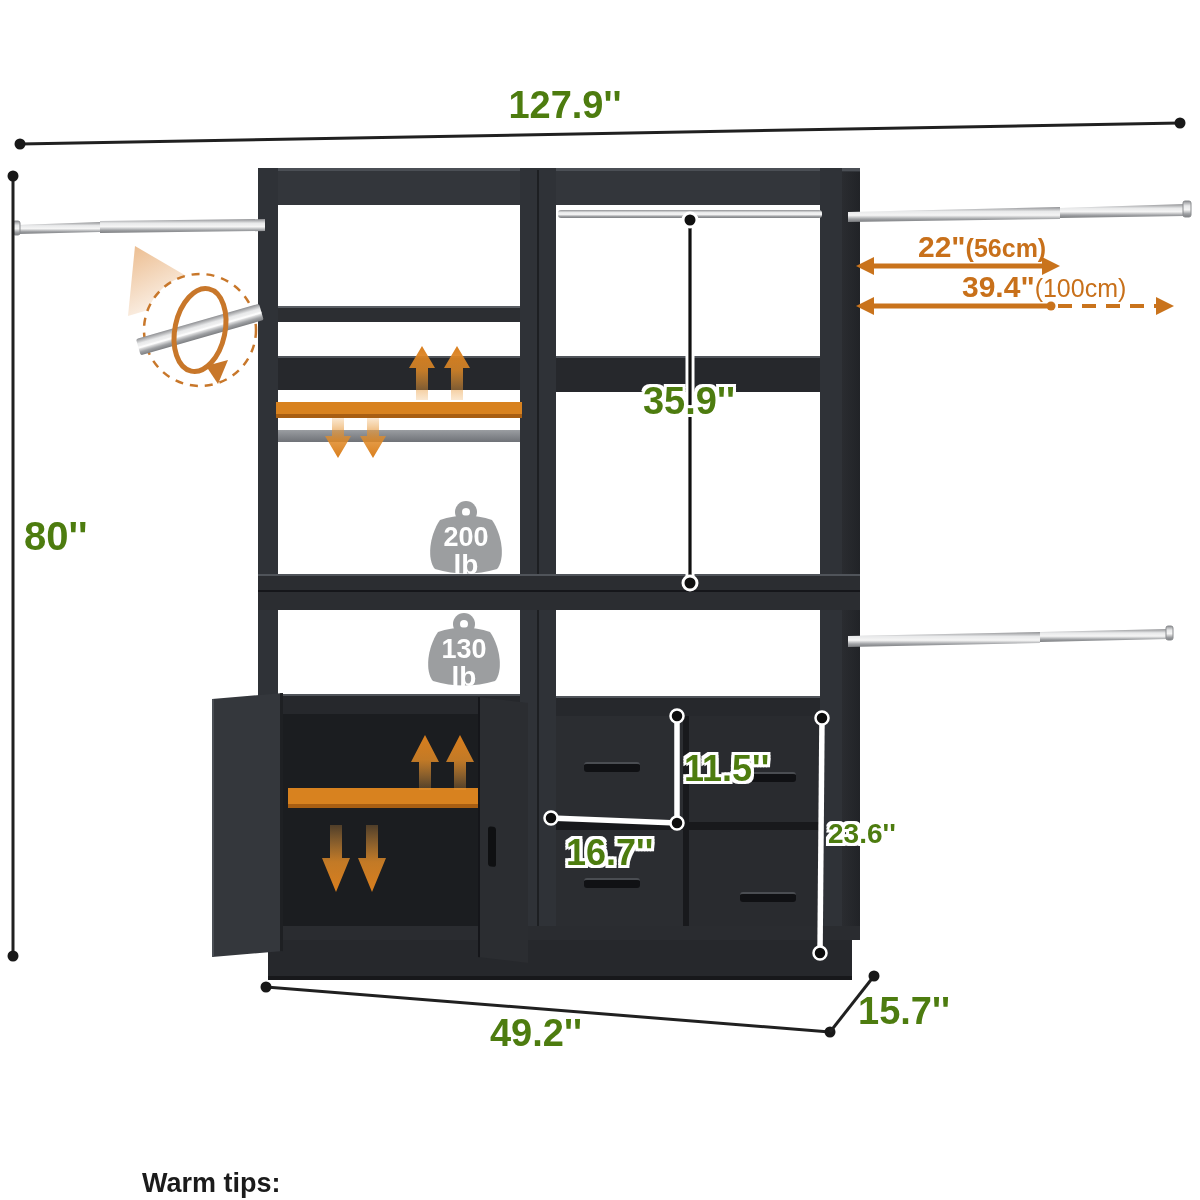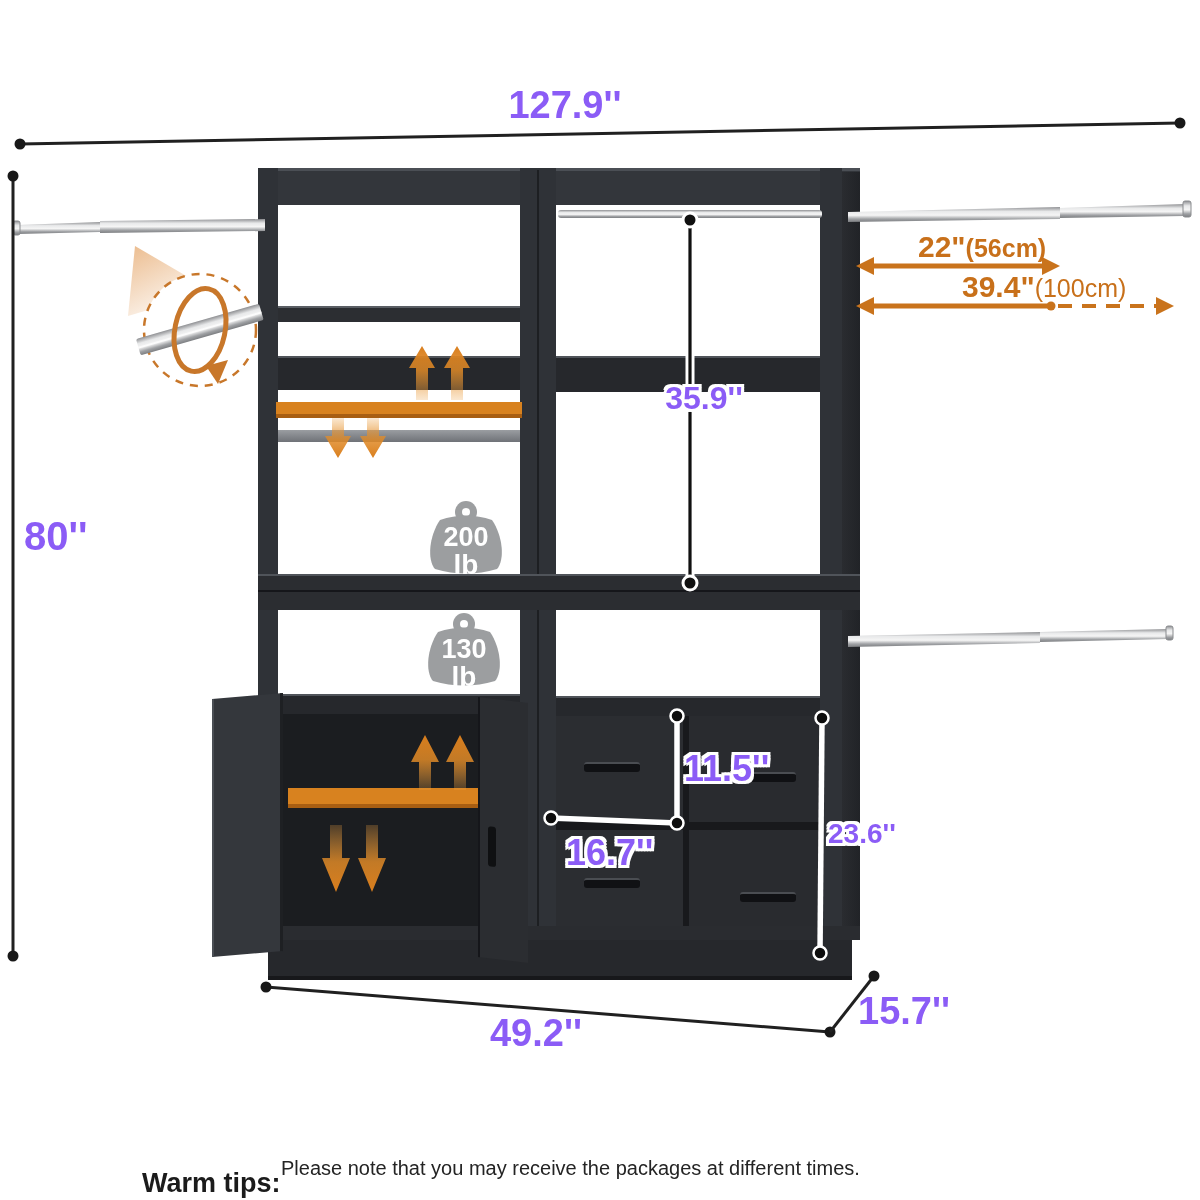--- a/index.html
+++ b/index.html
@@ -36,27 +36,27 @@
   #drawer-bl{left:0;top:114px;width:127px;height:96px;}
   #drawer-br{left:133px;top:114px;width:131px;height:96px;background:#292b2f;}
   .handle{position:absolute;width:56px;height:8px;background:#101114;border-top:2px solid #4a4d52;border-radius:3px;}
   #handle-tl{left:28px;top:46px;}
   #handle-tr{left:184px;top:56px;}
   #handle-bl{left:28px;top:162px;}
   #handle-br{left:184px;top:176px;}
   
   #overlay{left:0;top:0;z-index:5;}
   
-  .label{position:absolute;z-index:8;color:#8b5cf6;font-weight:bold;white-space:nowrap;}
+  .label{position:absolute;z-index:8;color:#4d7c0f;font-weight:bold;white-space:nowrap;}
   .center{transform:translateX(-50%);}
   .outlined{text-shadow:-3px -3px 0 #fff,3px -3px 0 #fff,-3px 3px 0 #fff,3px 3px 0 #fff,-3px 0 0 #fff,3px 0 0 #fff,0 -3px 0 #fff,0 3px 0 #fff;}
   .orange{color:#c8701a;}
   #l-127{left:565px;top:84px;font-size:38px;}
   #l-80{left:24px;top:514px;font-size:40px;}
-  #l-359{left:704px;top:380px;font-size:32px;}
+  #l-359{left:689px;top:380px;font-size:38px;}
   #l-22{left:918px;top:230px;font-size:30px;}
   #l-22 .metric{font-size:25px;font-weight:bold;}
   #l-394{left:962px;top:270px;font-size:30px;}
   #l-394 .metric{font-size:25px;font-weight:normal;}
   #l-115{left:684px;top:748px;font-size:36px;}
   #l-111{left:566px;top:832px;font-size:36px;}
   #l-236{left:828px;top:818px;font-size:28px;}
   #l-492{left:536px;top:1012px;font-size:38px;}
   #l-157{left:858px;top:990px;font-size:38px;}
   .wtext{position:absolute;z-index:8;color:#242424;white-space:nowrap;}
@@ -259,15 +259,14 @@
   <div class="weight-text" id="wt-100">
       <div>200</div>
       <div class="unit">lb</div>
     </div>
   <div class="weight-text" id="wt-150">
       <div>130</div>
       <div class="unit">lb</div>
     </div>
 
   <div class="wtext" id="warm-label">Warm tips:</div>
-  <div class="wtext" id="warm-2">Please note that you may receive the packages at different times.</div>
 
 </div>
 
 </body></html>

